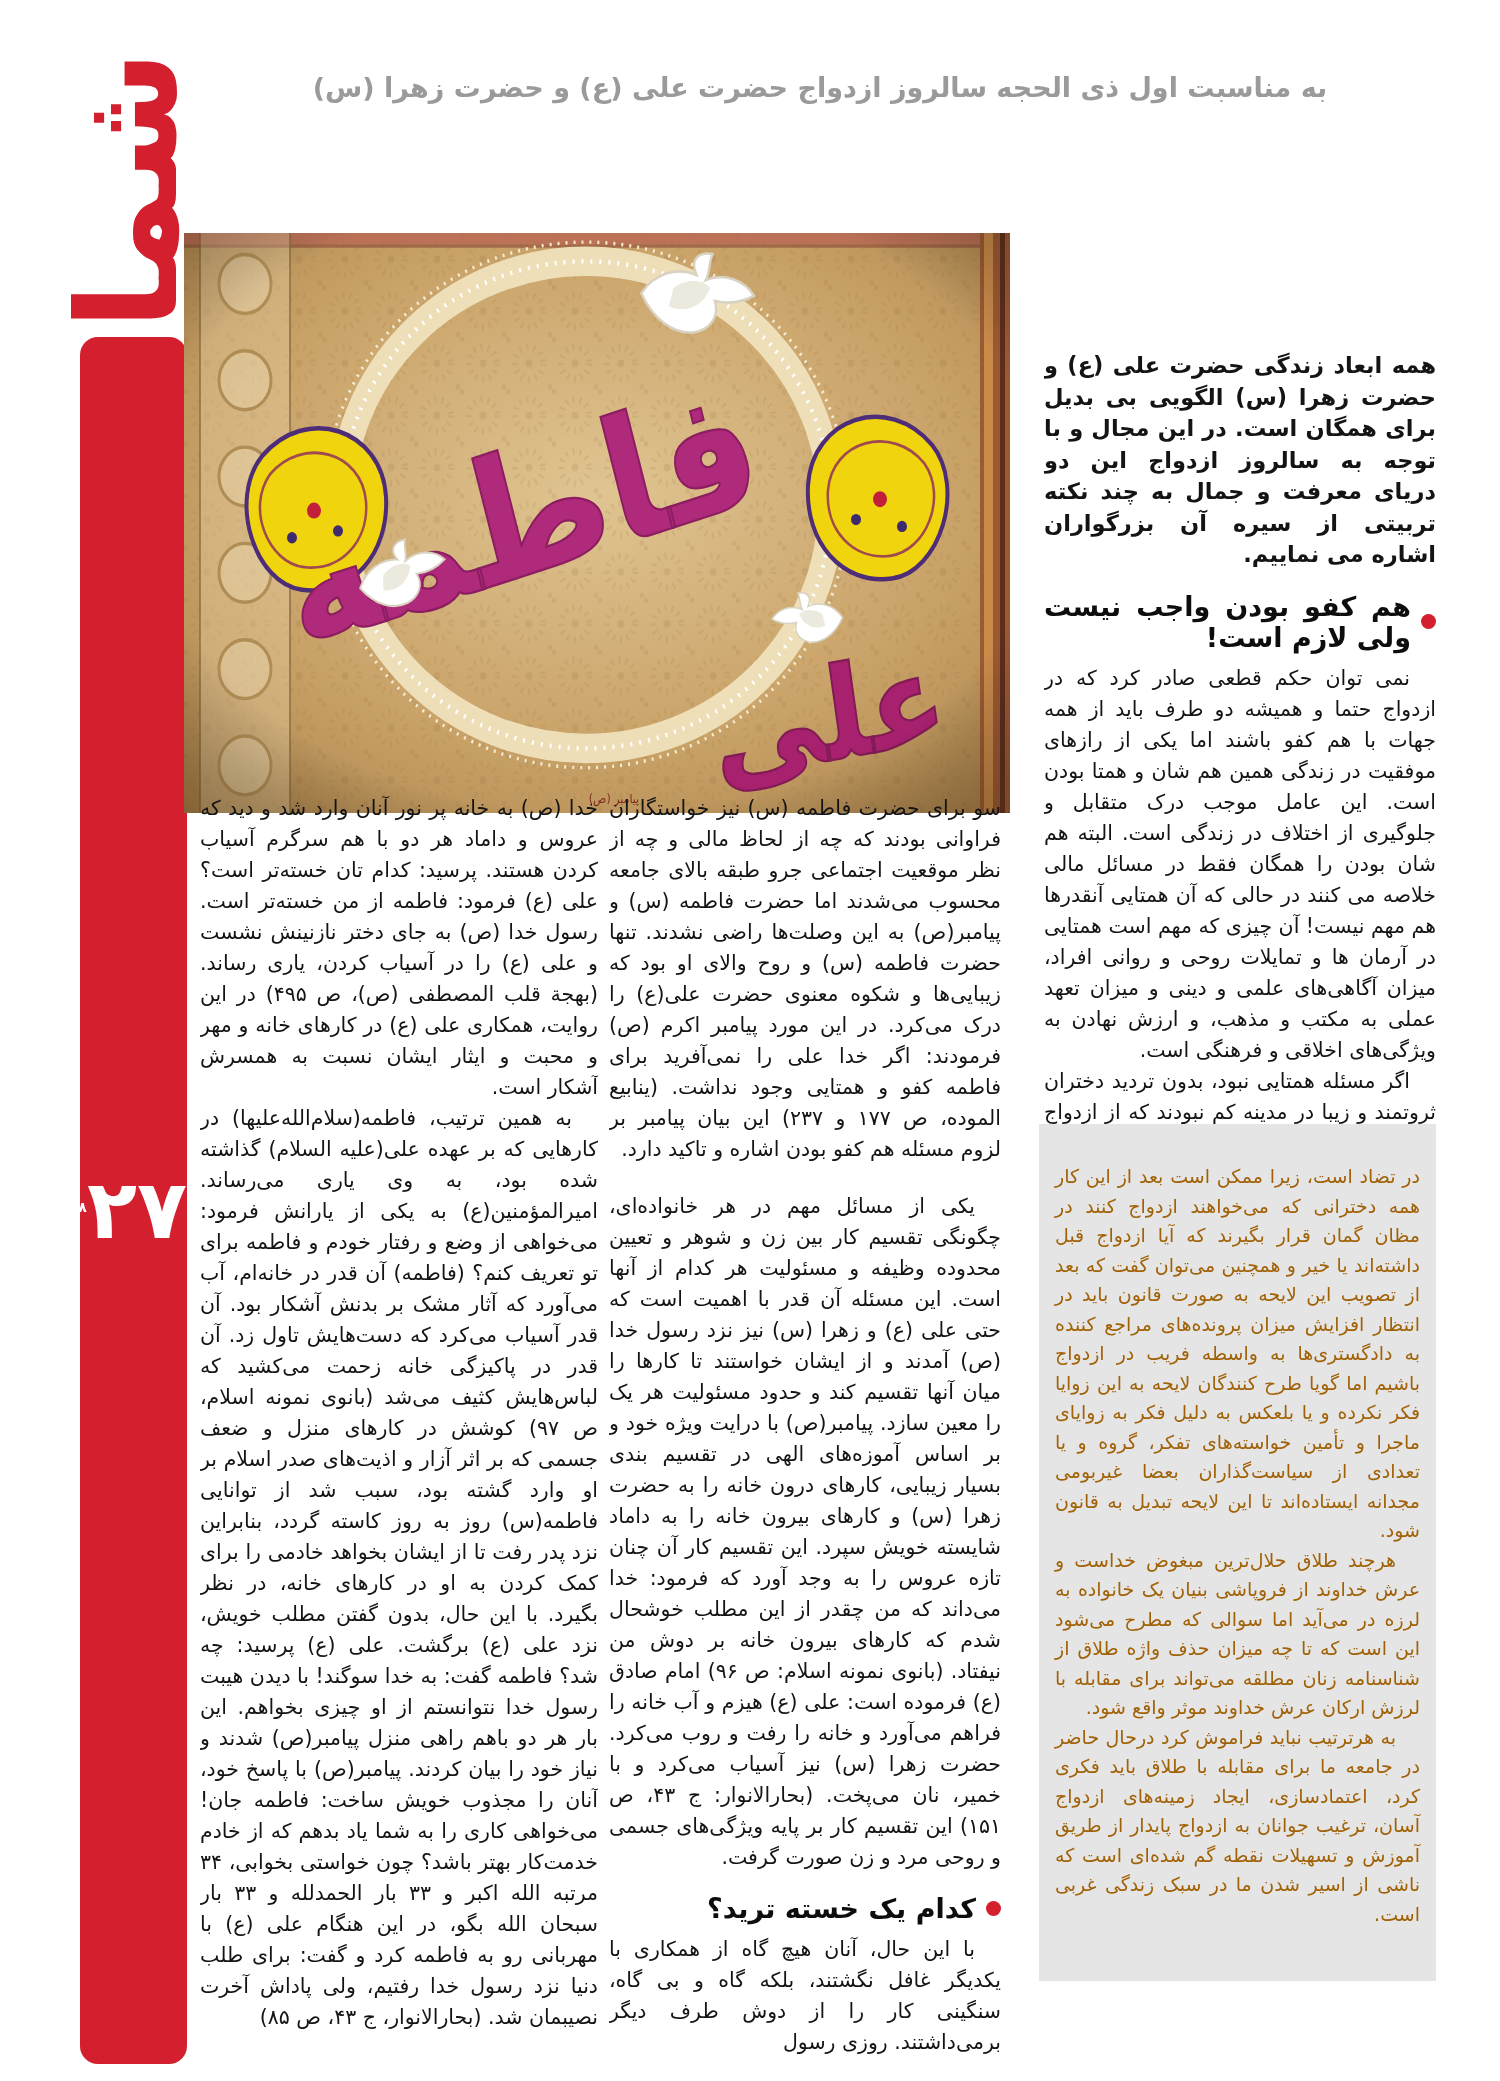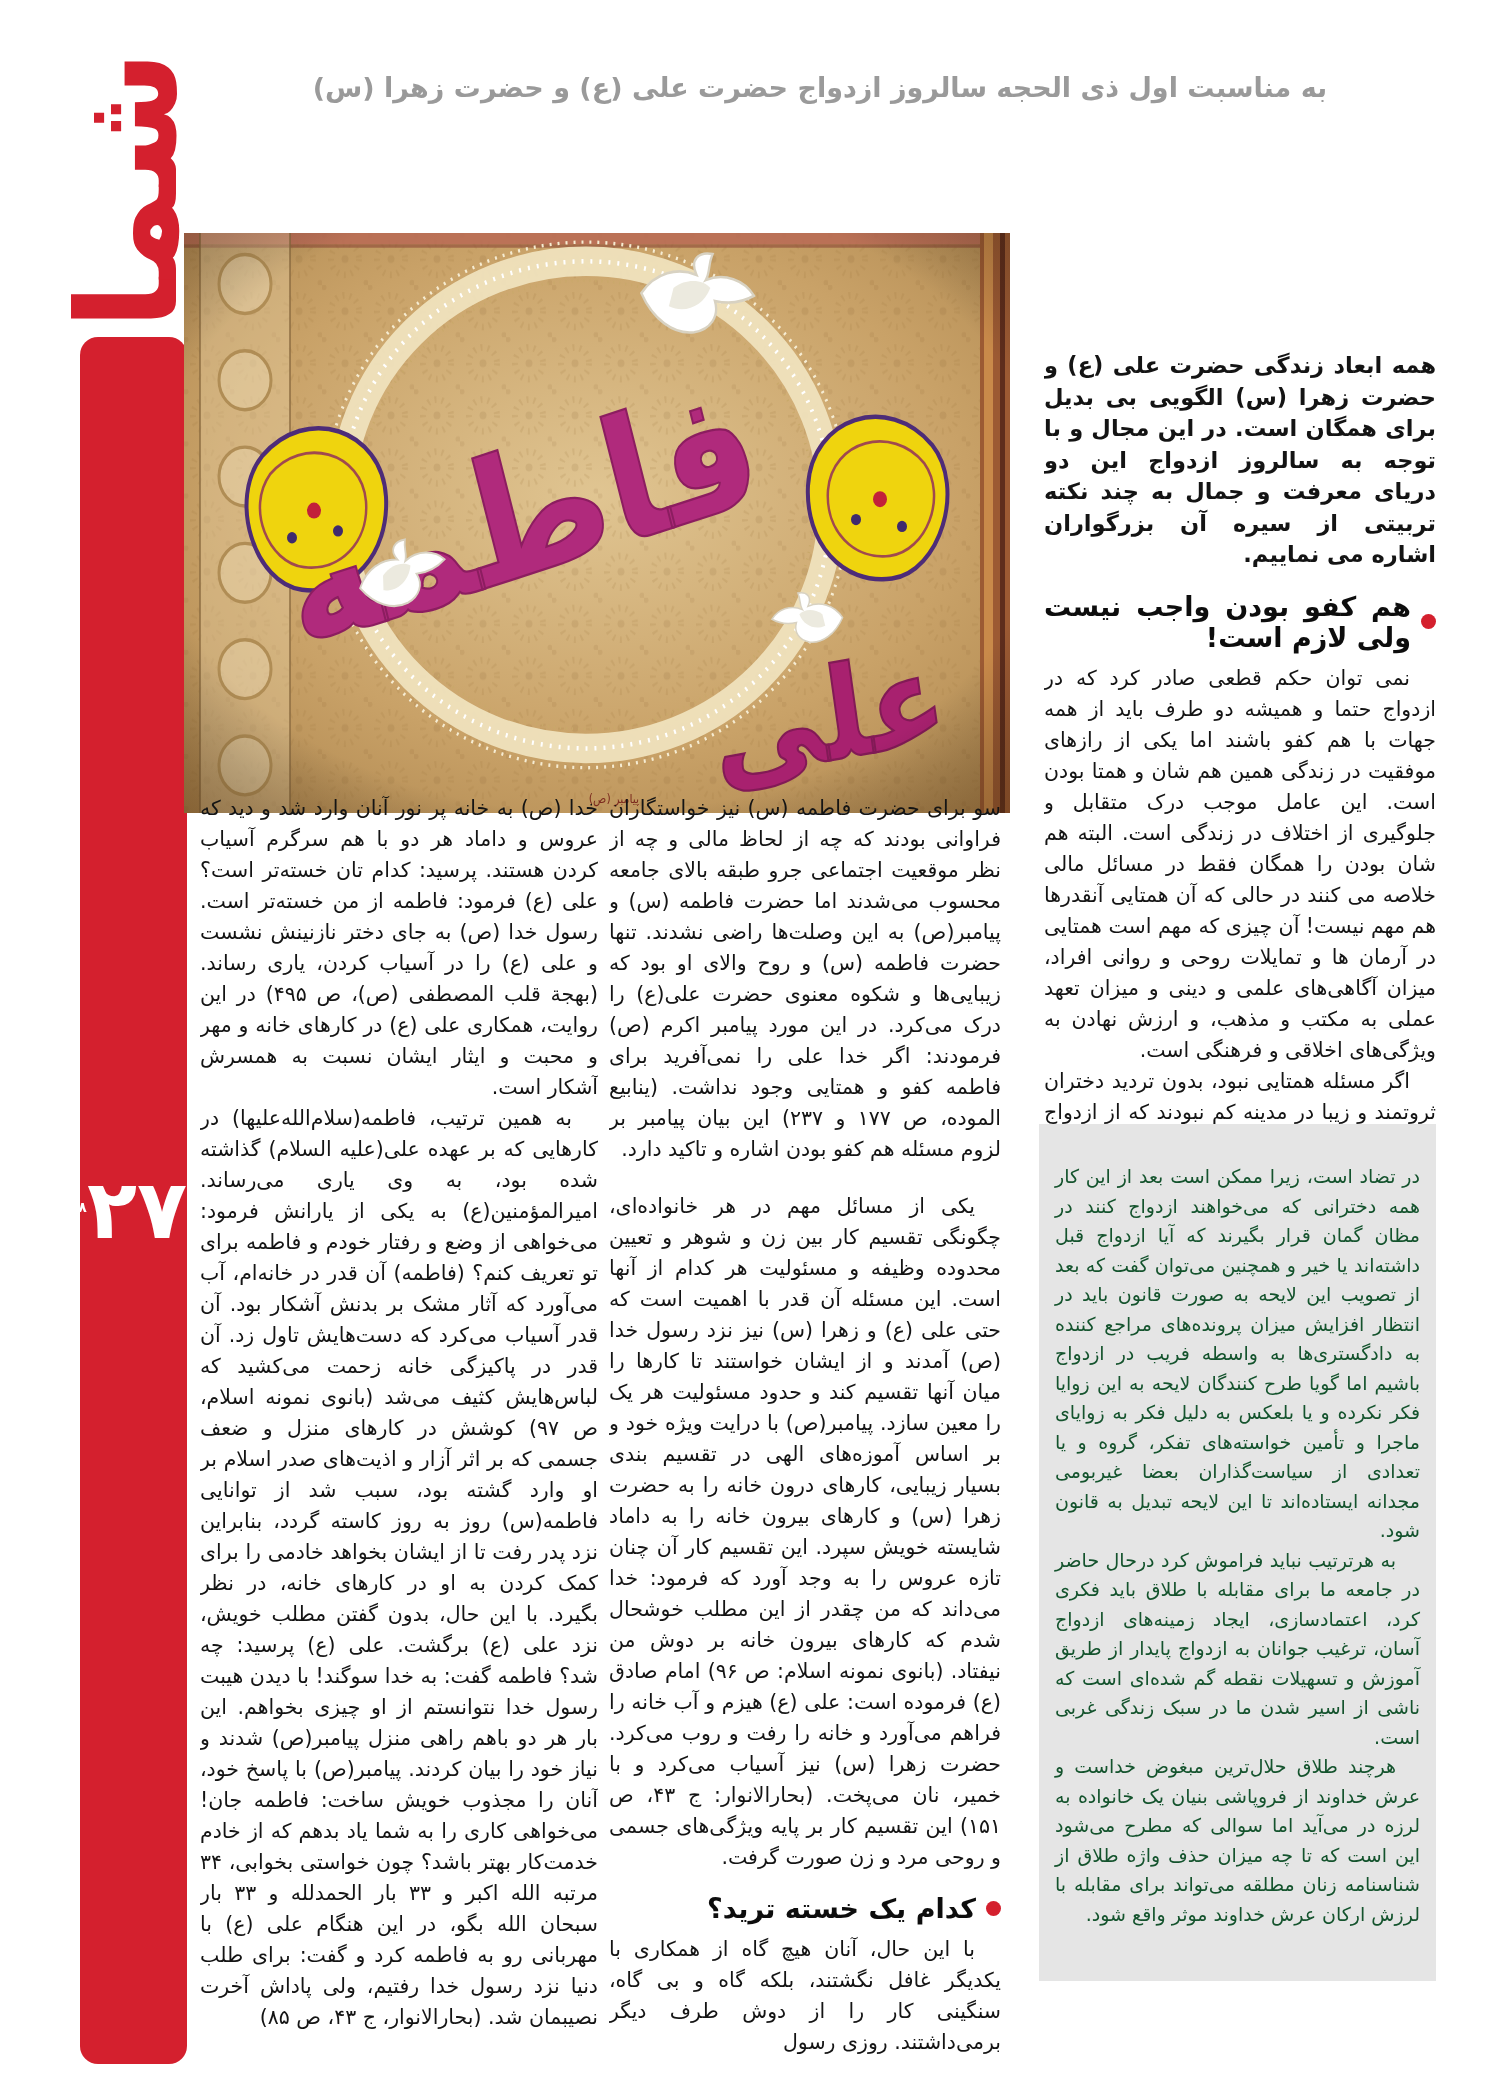--- a/index.html
+++ b/index.html
@@ -47,21 +47,21 @@
     margin:20px 0 10px 0;color:#0d0d0d;}
   .dot{width:15px;height:15px;border-radius:50%;background:var(--red);flex:0 0 auto;}
 
   .col-right{left:1044px;top:314px;width:392px;height:806px;}
   .col-middle{left:609px;top:757px;width:392px;height:1310px;}
   .col-left{left:200px;top:757px;width:398px;height:1310px;}
 
   
   .graybox{position:absolute;left:1039px;top:1124px;width:397px;height:857px;
     background:var(--graybg);box-sizing:border-box;padding:38px 16px 18px 16px;
-    direction:rtl;color:#14532d;font-size:19px;line-height:29.5px;text-align:justify;overflow:hidden;}
+    direction:rtl;color:#a16207;font-size:19px;line-height:29.5px;text-align:justify;overflow:hidden;}
   .graybox p{margin:0;}
   .graybox p.indent{text-indent:24px;}
 </style>
 </head>
 <body>
 
 <div class="page">
 
   <div class="logo-wrap">
     <span class="logo-txt">شما</span>
@@ -178,22 +178,22 @@
     <div class="bullet-head">
       <span class="dot"></span>
       <span>هم کفو بودن واجب نیست ولی لازم است!</span>
     </div>
     <p class="indent">نمی توان حکم قطعی صادر کرد که در ازدواج حتما و همیشه دو طرف باید از همه جهات با هم کفو باشند اما یکی از رازهای موفقیت در زندگی همین هم شان و همتا بودن است. این عامل موجب درک متقابل و جلوگیری از اختلاف در زندگی است. البته هم شان بودن را همگان فقط در مسائل مالی خلاصه می کنند در حالی که آن همتایی آنقدرها هم مهم نیست! آن چیزی که مهم است همتایی در آرمان ها و تمایلات روحی و روانی افراد، میزان آگاهی‌های علمی و دینی و میزان تعهد عملی به مکتب و مذهب، و ارزش نهادن به ویژگی‌های اخلاقی و فرهنگی است.</p>
     <p class="indent">اگر مسئله همتایی نبود، بدون تردید دختران ثروتمند و زیبا در مدینه کم نبودند که از ازدواج با حضرت علی (ع) خرسند می‌شدند اما او حتی از آنان خواستگاری هم نکرد. از دیگر</p>
   </div>
 
   <div class="graybox">
     <p>در تضاد است، زیرا ممکن است بعد از این کار همه دخترانی که می‌خواهند ازدواج کنند در مظان گمان قرار بگیرند که آیا ازدواج قبل داشته‌اند یا خیر و همچنین می‌توان گفت که بعد از تصویب این لایحه به صورت قانون باید در انتظار افزایش میزان پرونده‌های مراجع کننده به دادگستری‌ها به واسطه فریب در ازدواج باشیم اما گویا طرح کنندگان لایحه به این زوایا فکر نکرده و یا بلعکس به دلیل فکر به زوایای ماجرا و تأمین خواسته‌های تفکر، گروه و یا تعدادی از سیاست‌گذاران بعضا غیربومی مجدانه ایستاده‌اند تا این لایحه تبدیل به قانون شود.</p>
+    <p class="indent">هرچند طلاق حلال‌ترین مبغوض خداست و عرش خداوند از فروپاشی بنیان یک خانواده به لرزه در می‌آید اما سوالی که مطرح می‌شود این است که تا چه میزان حذف واژه طلاق از شناسنامه زنان مطلقه می‌تواند برای مقابله با لرزش ارکان عرش خداوند موثر واقع شود.</p>
     <p class="indent">به هرترتیب نباید فراموش کرد درحال حاضر در جامعه ما برای مقابله با طلاق باید فکری کرد، اعتمادسازی، ایجاد زمینه‌های ازدواج آسان، ترغیب جوانان به ازدواج پایدار از طریق آموزش و تسهیلات نقطه گم شده‌ای است که ناشی از اسیر شدن ما در سبک زندگی غربی است.</p>
-    <p class="indent">هرچند طلاق حلال‌ترین مبغوض خداست و عرش خداوند از فروپاشی بنیان یک خانواده به لرزه در می‌آید اما سوالی که مطرح می‌شود این است که تا چه میزان حذف واژه طلاق از شناسنامه زنان مطلقه می‌تواند برای مقابله با لرزش ارکان عرش خداوند موثر واقع شود.</p>
   </div>
 
   <div class="col col-middle">
     <p>سو برای حضرت فاطمه (س) نیز خواستگاران فراوانی بودند که چه از لحاظ مالی و چه از نظر موقعیت اجتماعی جرو طبقه بالای جامعه محسوب می‌شدند اما حضرت فاطمه (س) و پیامبر(ص) به این وصلت‌ها راضی نشدند. تنها حضرت فاطمه (س) و روح والای او بود که زیبایی‌ها و شکوه معنوی حضرت علی(ع) را درک می‌کرد. در این مورد پیامبر اکرم (ص) فرمودند: اگر خدا علی را نمی‌آفرید برای فاطمه کفو و همتایی وجود نداشت. (ینابیع الموده، ص ۱۷۷ و ۲۳۷) این بیان پیامبر بر لزوم مسئله هم کفو بودن اشاره و تاکید دارد.</p>
     <p class="indent gap">یکی از مسائل مهم در هر خانواده‌ای، چگونگی تقسیم کار بین زن و شوهر و تعیین محدوده وظیفه و مسئولیت هر کدام از آنها است. این مسئله آن قدر با اهمیت است که حتی علی (ع) و زهرا (س) نیز نزد رسول خدا (ص) آمدند و از ایشان خواستند تا کارها را میان آنها تقسیم کند و حدود مسئولیت هر یک را معین سازد. پیامبر(ص) با درایت ویژه خود و بر اساس آموزه‌های الهی در تقسیم بندی بسیار زیبایی، کارهای درون خانه را به حضرت زهرا (س) و کارهای بیرون خانه را به داماد شایسته خویش سپرد. این تقسیم کار آن چنان تازه عروس را به وجد آورد که فرمود: خدا می‌داند که من چقدر از این مطلب خوشحال شدم که کارهای بیرون خانه بر دوش من نیفتاد. (بانوی نمونه اسلام: ص ۹۶) امام صادق (ع) فرموده است: علی (ع) هیزم و آب خانه را فراهم می‌آورد و خانه را رفت و روب می‌کرد. حضرت زهرا (س) نیز آسیاب می‌کرد و با خمیر، نان می‌پخت. (بحارالانوار: ج ۴۳، ص ۱۵۱) این تقسیم کار بر پایه ویژگی‌های جسمی و روحی مرد و زن صورت گرفت.</p>
     <div class="bullet-head">
       <span class="dot"></span>
       <span>کدام یک خسته ترید؟</span>
     </div>
     <p class="indent">با این حال، آنان هیچ گاه از همکاری با یکدیگر غافل نگشتند، بلکه گاه و بی گاه، سنگینی کار را از دوش طرف دیگر برمی‌داشتند. روزی رسول</p>

